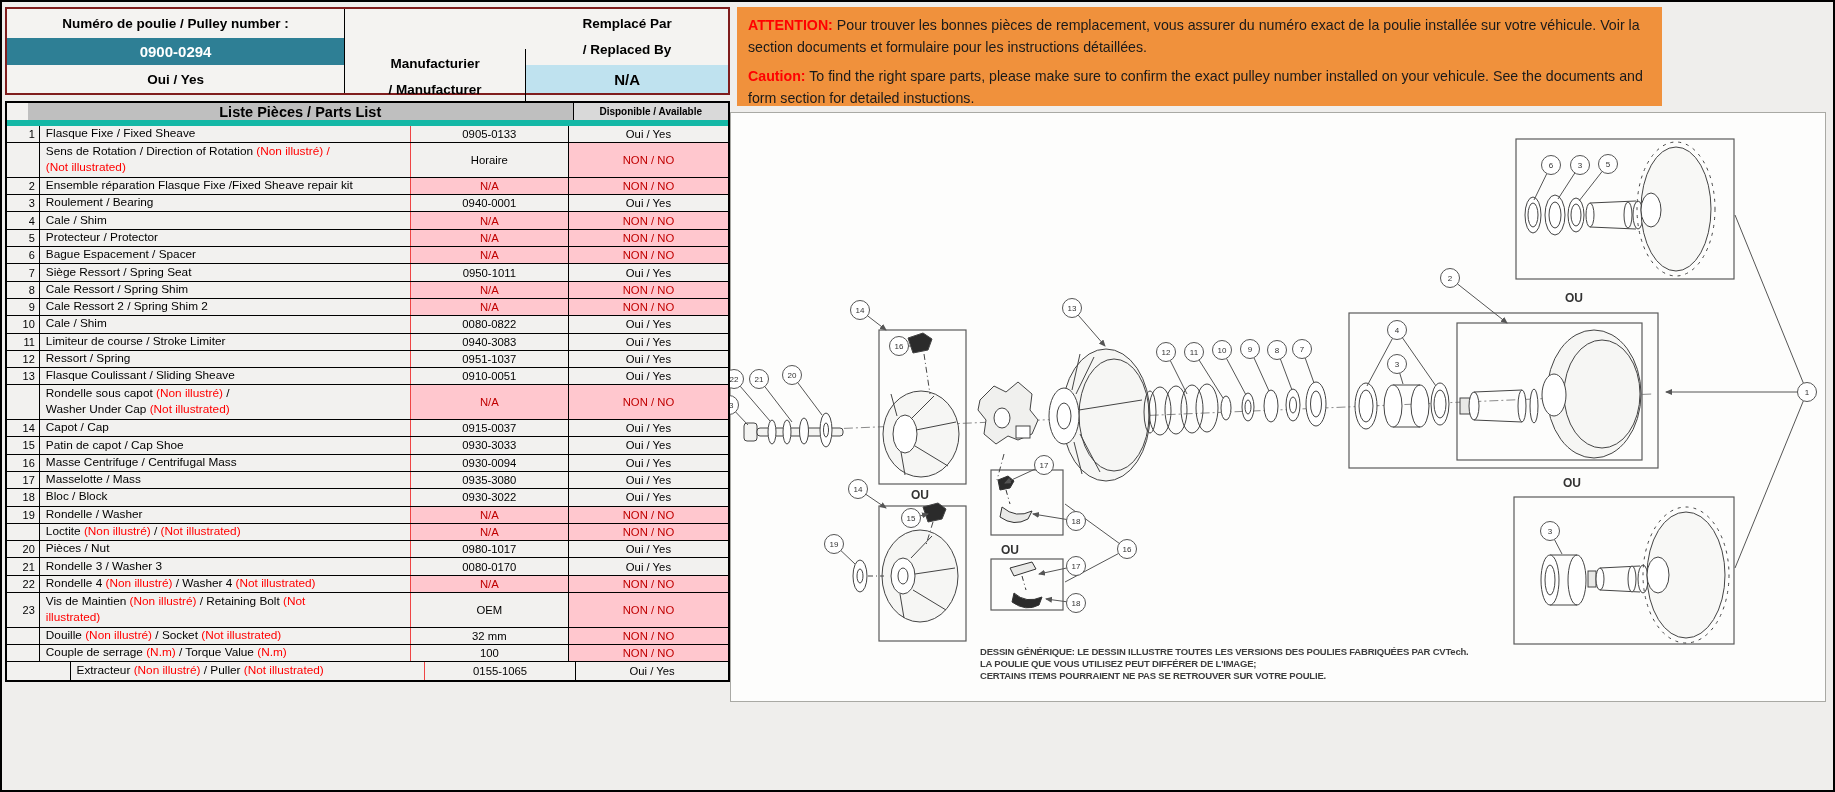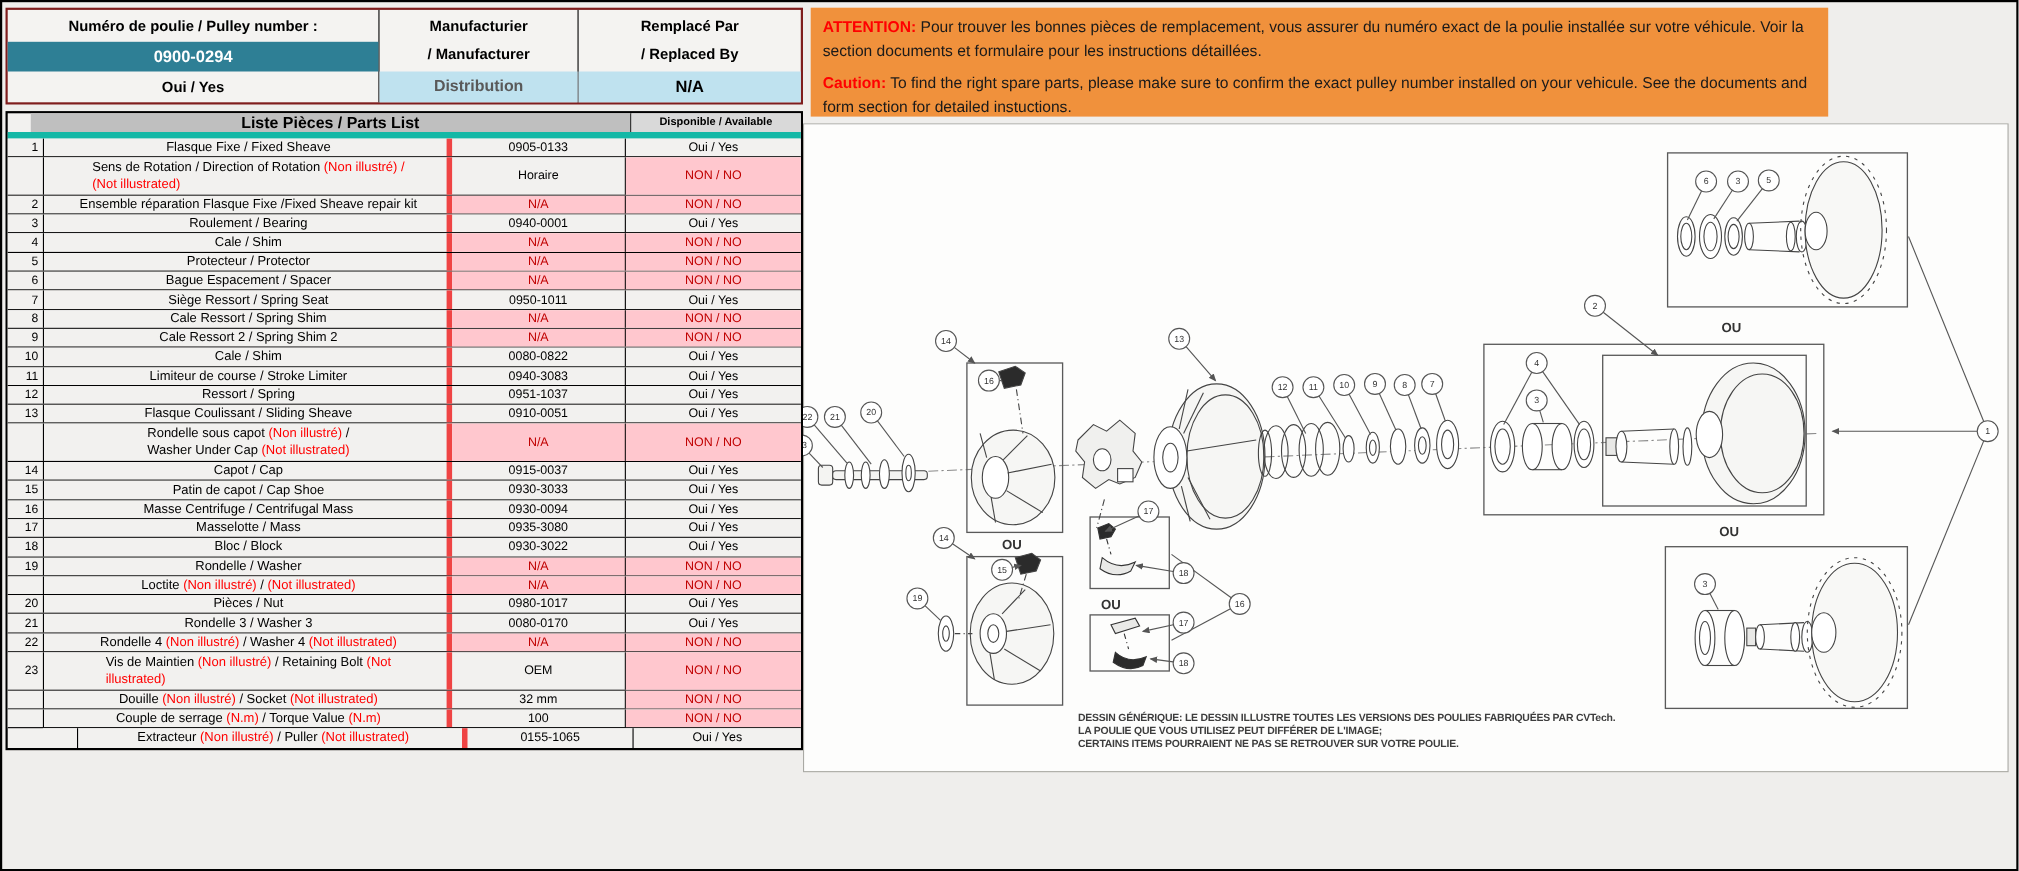--- a/index.html
+++ b/index.html
@@ -11,21 +11,21 @@
   .page{
     position:relative; width:1835px; height:792px; background:#EFEEEC;
     border:2px solid #000; overflow:hidden;
     font-family:"Liberation Sans", sans-serif; color:#000;
   }
   
   .hdr-table{position:absolute; left:3px; top:5px; width:725px; height:88px;
     display:flex; border:2px solid #7f1d1d; background:#F4F3F1;}
   .hcol{display:flex; flex-direction:column; height:100%;}
   .hcol.c1{width:340px; border-right:1px solid #000;}
-  .hcol.c2{width:182px; border-right:1px solid #000;}
+  .hcol.c2{width:182px; border-right:1px solid #000;margin-top:40px;}
   .hcol.c3{width:203px;}
   .hcell{display:flex; align-items:center; justify-content:center; text-align:center;}
   .hcell.label{height:29px; font-weight:bold; font-size:13.5px;}
   .hcell.tealbar{height:27px; background:var(--teal); color:#fff; font-weight:bold; font-size:15px;}
   .hcell.yes{flex:1; font-weight:bold; font-size:13.5px;}
   .hcell.two{height:56px; flex-direction:column; font-weight:bold; font-size:13.5px; line-height:1.9;}
   .hcell.lblue{flex:1; background:var(--light_blue); font-weight:bold;}
   .manu-val{color:#595959; font-size:14.5px; font-weight:bold;}
   .repl-val{color:#000; font-size:15px; font-weight:bold;}
   
@@ -38,21 +38,21 @@
   .phead{display:flex; height:23px; border-bottom:6px solid #14b8a6;padding-left:21px;}
   .phead .title{width:565px; background:var(--gray_header); border-right:1px solid #000;
     display:flex; align-items:center; justify-content:center; font-weight:bold; font-size:14.5px;}
   .phead .avail-h{width:160px; background:var(--gray_header_light);
     display:flex; align-items:center; justify-content:center; font-weight:bold; font-size:10px;}
   .prow{display:flex; height:17.3px; border-bottom:1px solid #000; background:#F2F1EF;}
   .prow.h2{height:34.6px;}
   .prow:last-child{border-bottom:none;margin-left:32px;}
   .c{display:flex; align-items:center; font-size:11.8px; overflow:hidden;}
   .c.num{width:33px; justify-content:flex-end; padding-right:4px; border-right:1px solid #000; font-size:11px;}
-  .c.desc{width:373px; padding-left:6px; border-right:5px solid #ef4444; line-height:1.35;justify-content:center;}
+  .c.desc{width:373px; padding-left:6px; border-right:1px solid #ef4444; line-height:1.35;}
   .c.desc .inner{display:block;}
   .c.part{width:159px; justify-content:center; border-right:1px solid #000; font-size:11.3px;}
   .c.avail{width:160px; justify-content:center; font-size:11.3px;}
   .pinkcell{background:var(--pink); color:var(--dark_red);}
   .red{color:var(--red);}
   
   .diagram{position:absolute; left:728px; top:110px; width:1097px; height:591px;}
   .diagram svg{display:block;}
 </style>
 </head>

